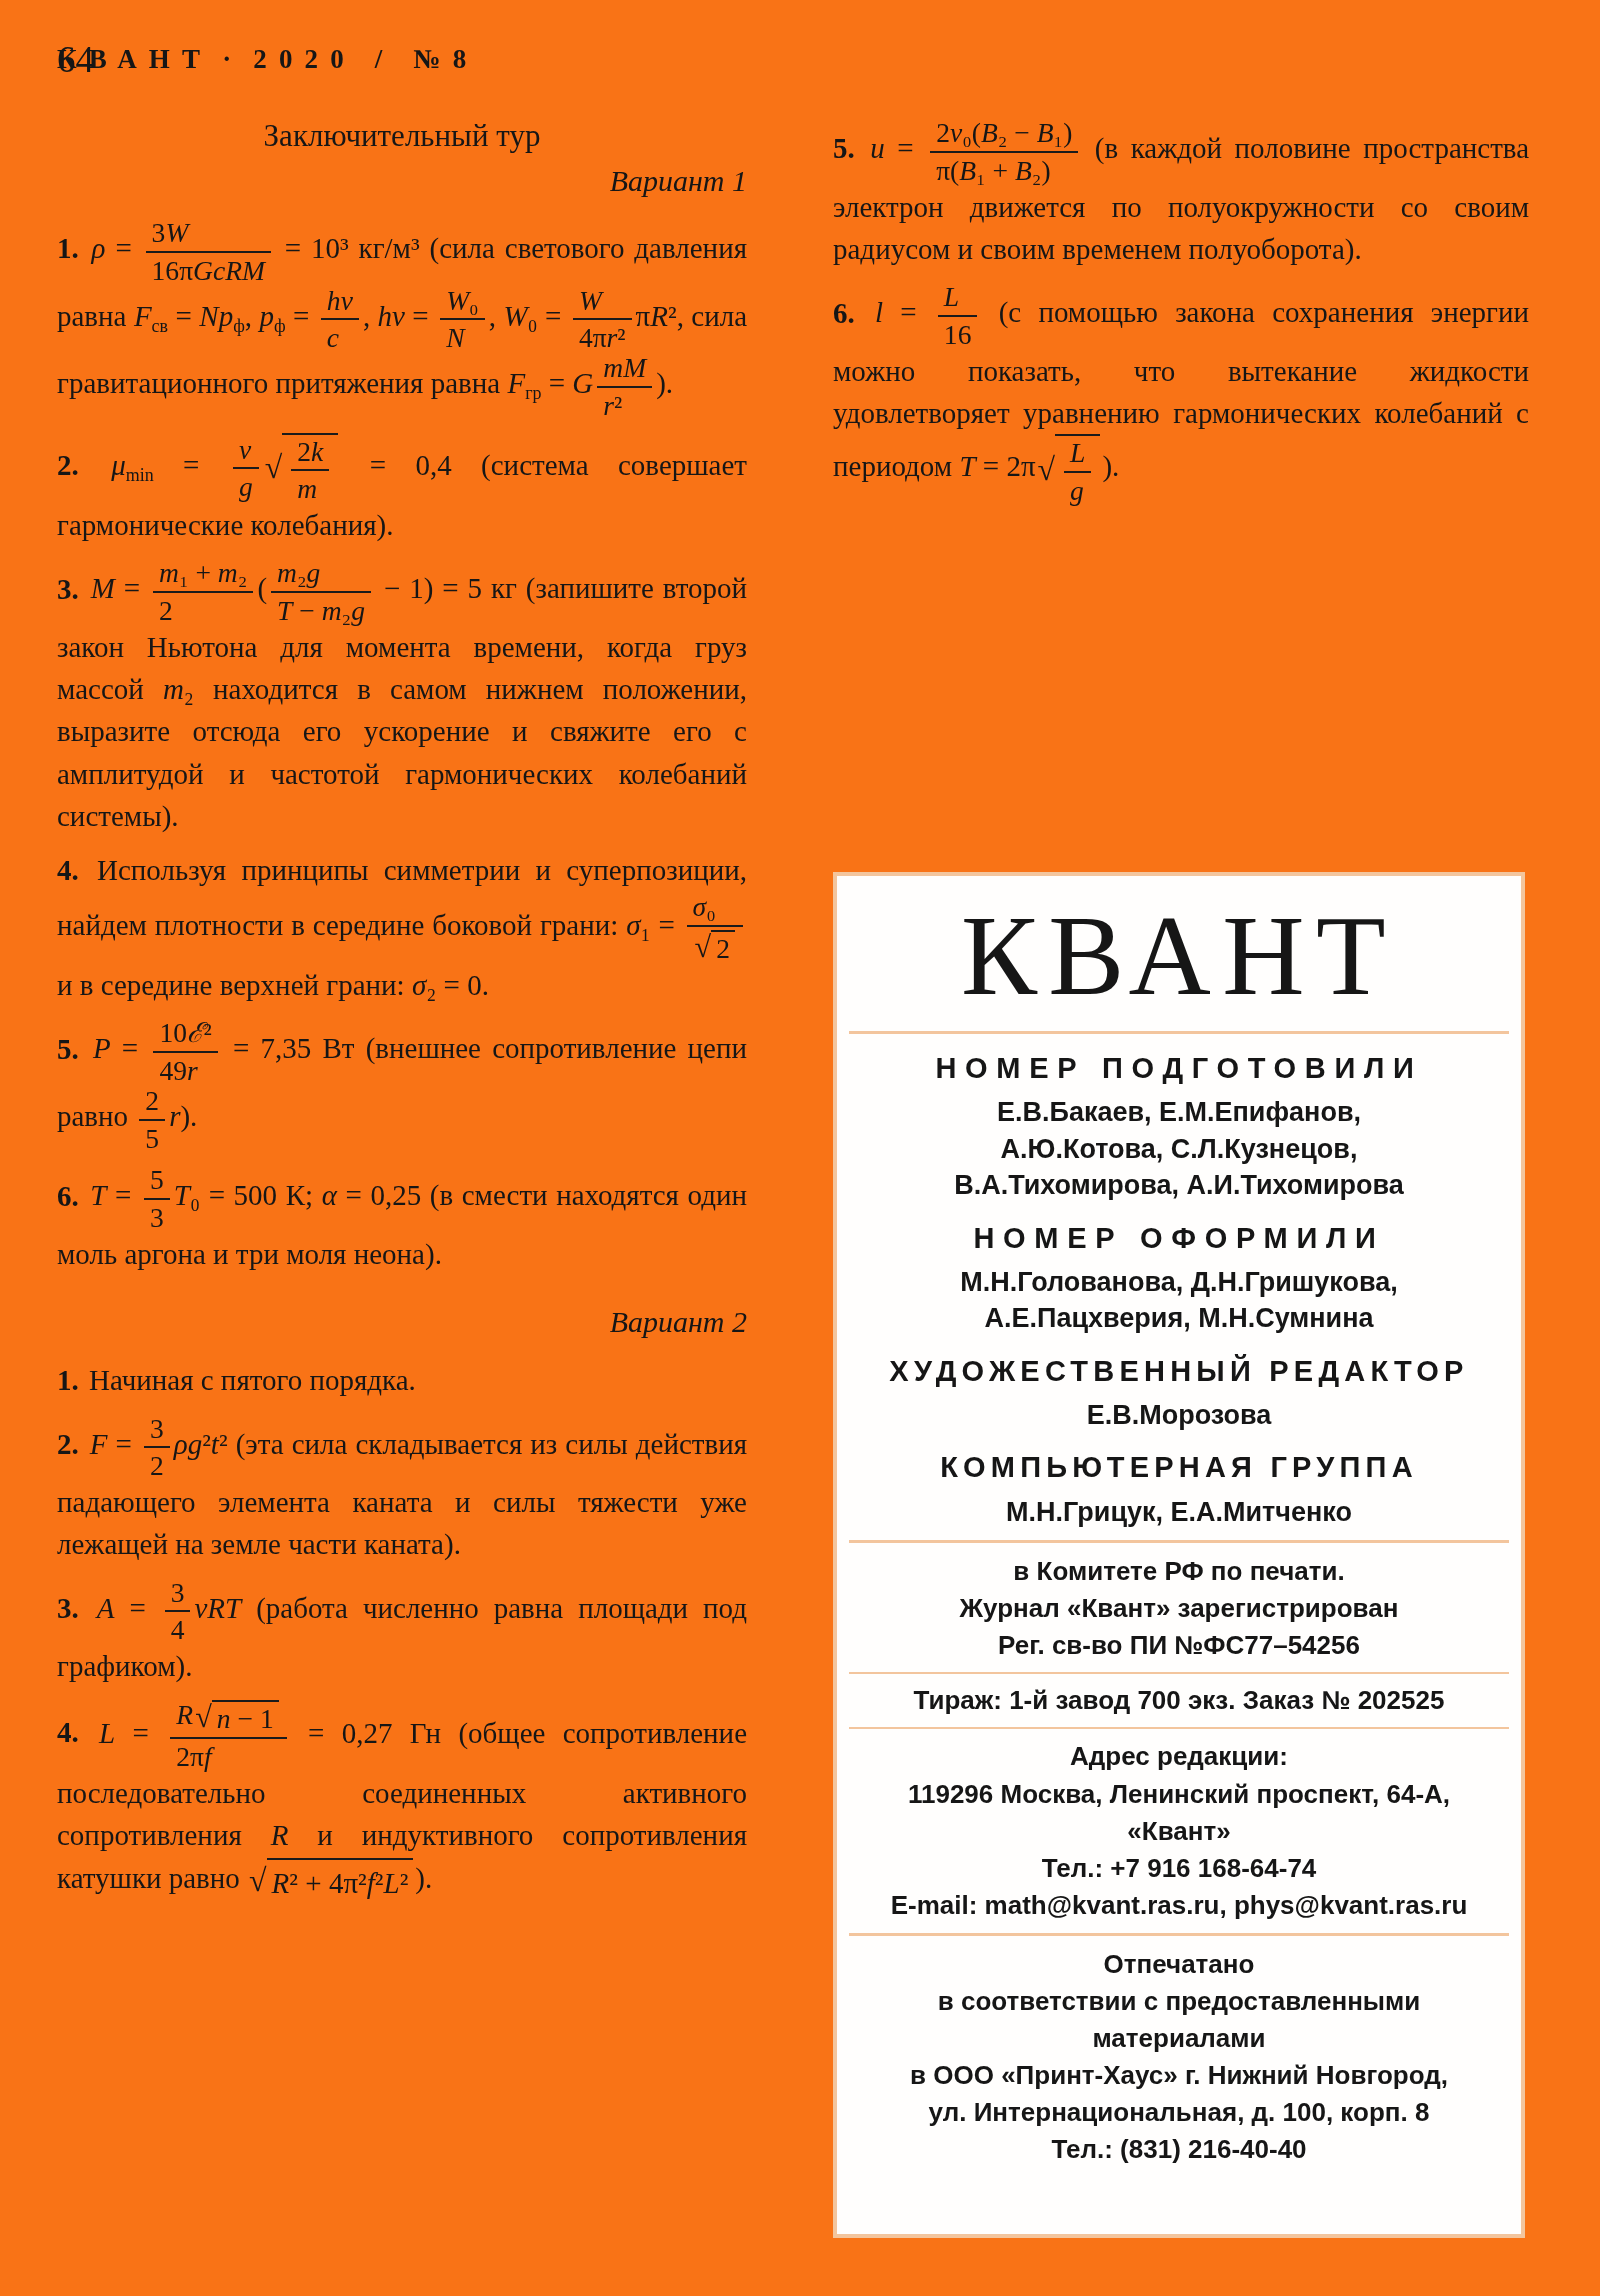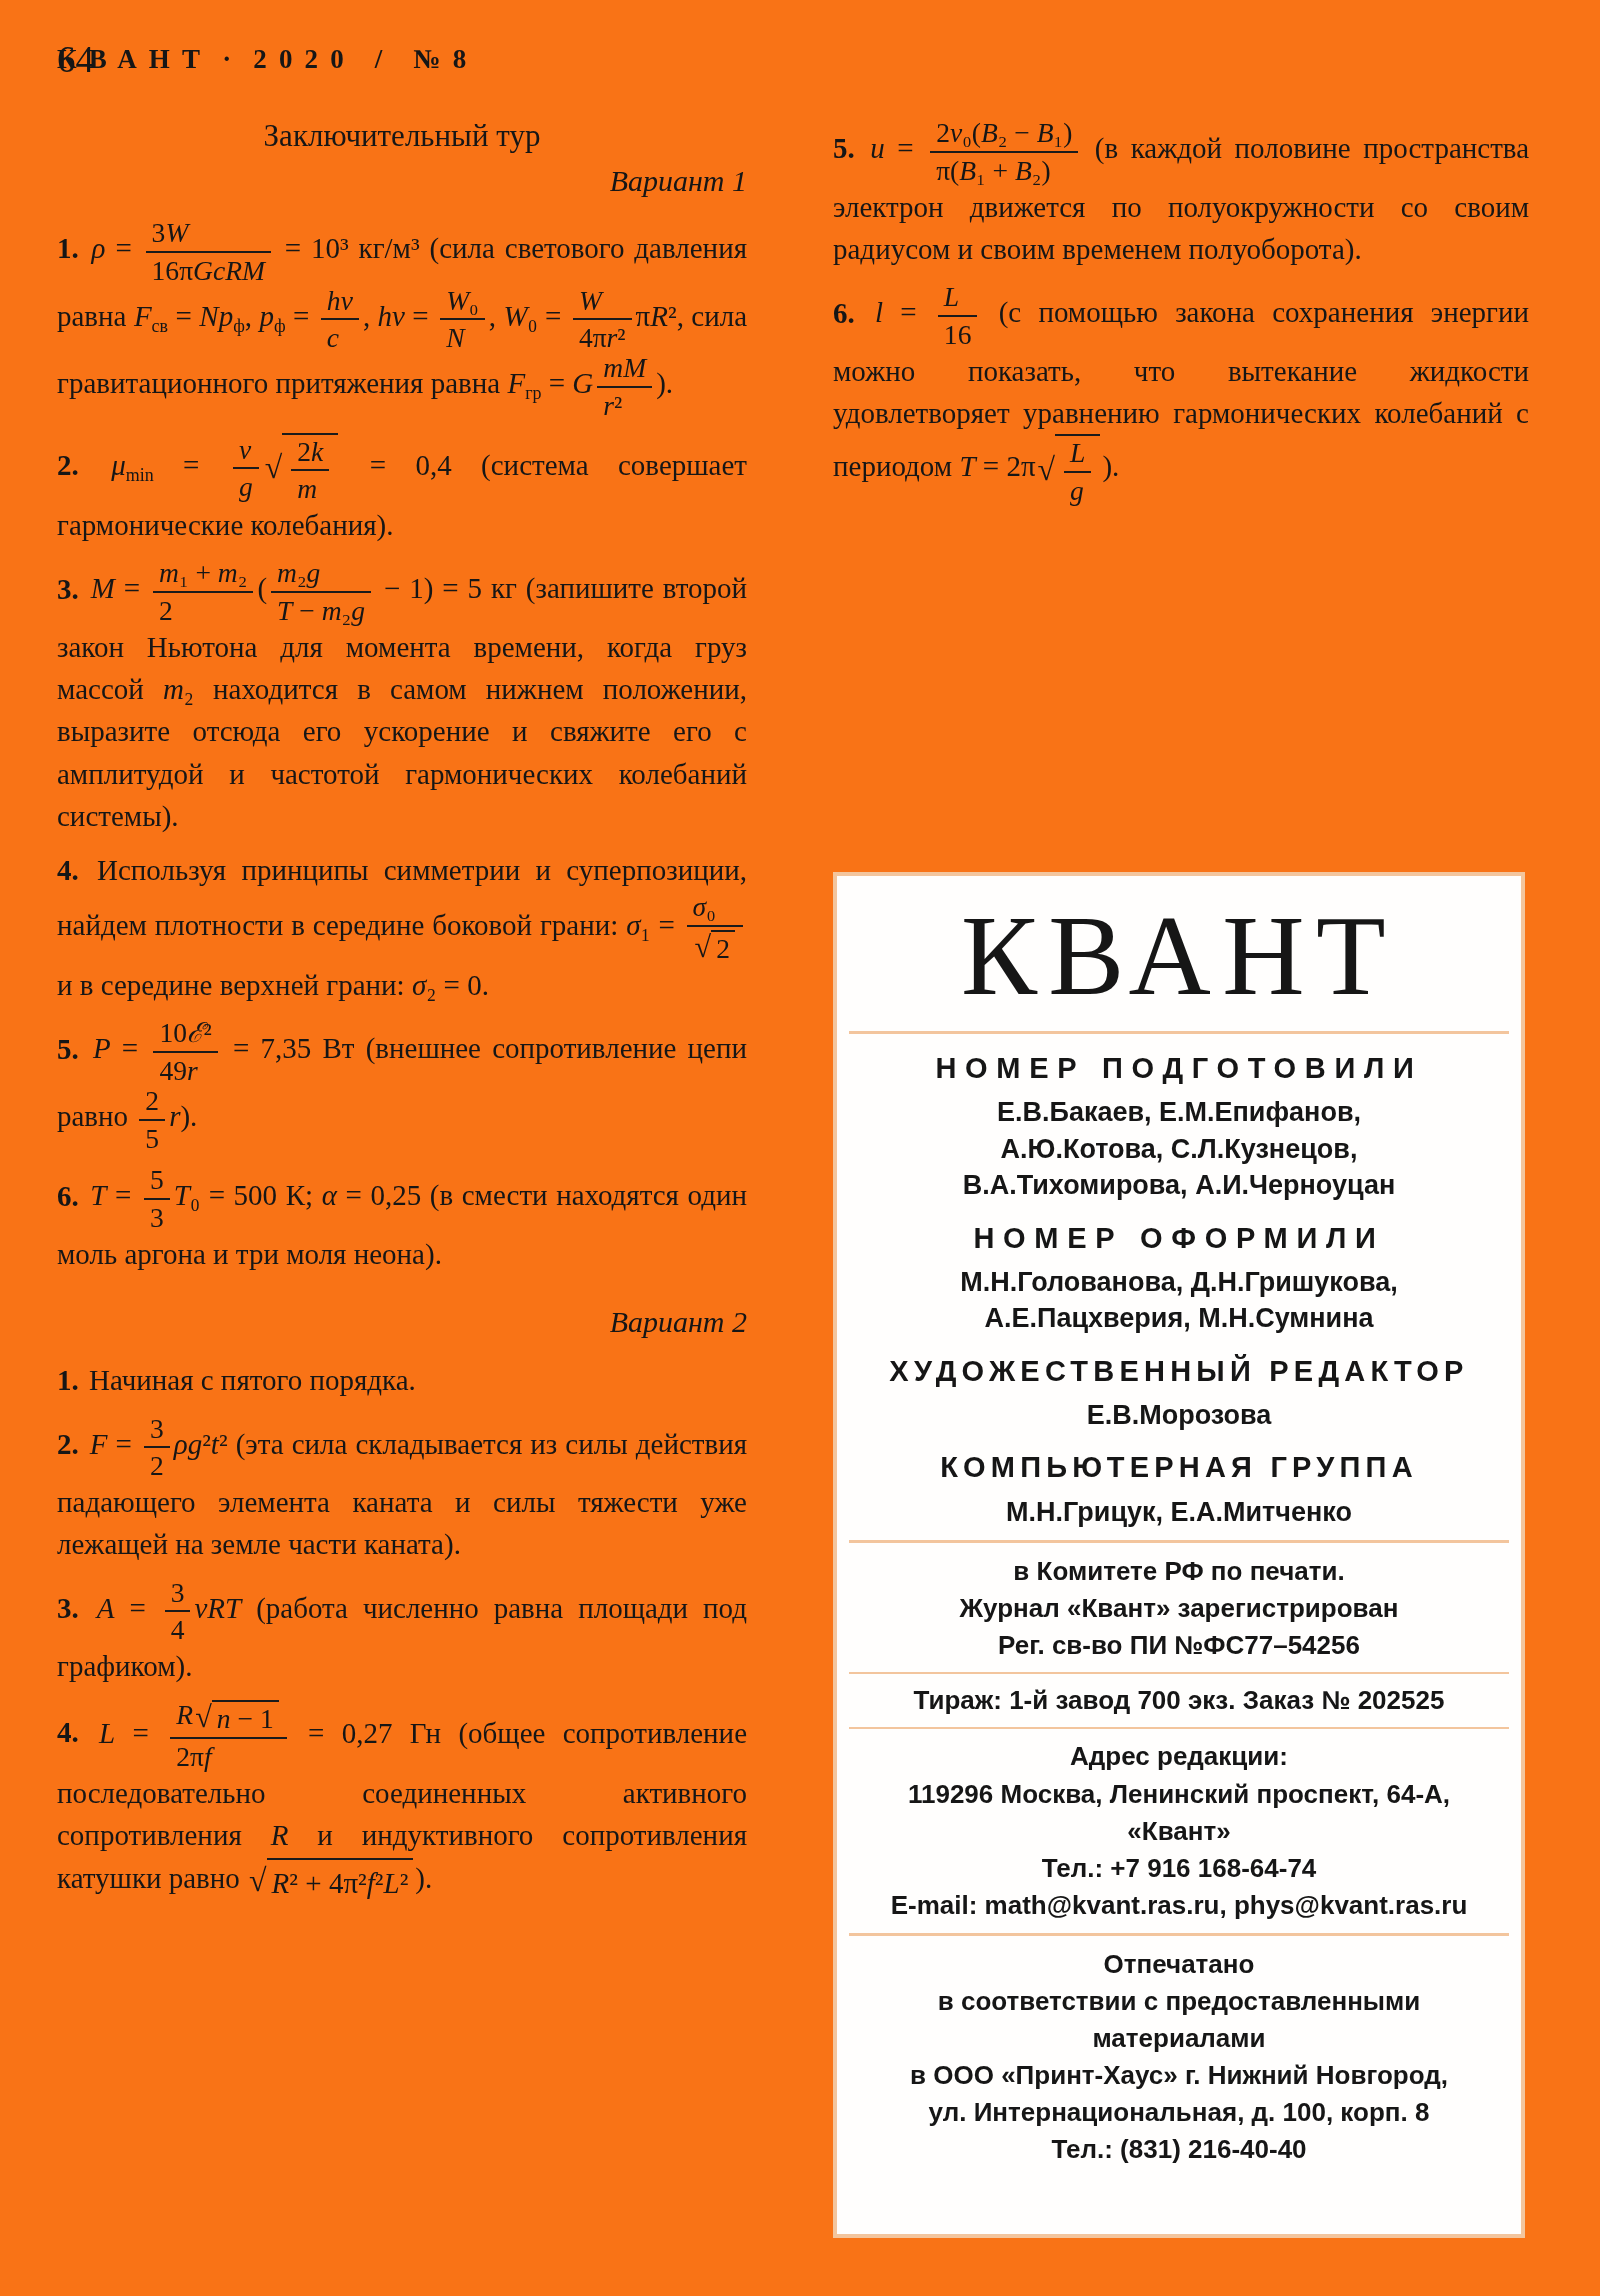--- a/index.html
+++ b/index.html
@@ -127,21 +127,21 @@
       </div>
   </div>
 
   <div class="kvant-box">
     <div class="kv-title">КВАНТ</div>
     <hr class="rule">
     <div class="box-h1">НОМЕР ПОДГОТОВИЛИ</div>
     <div class="names">
         <div class="bline">Е.В.Бакаев, Е.М.Епифанов,</div>
         <div class="bline">А.Ю.Котова, С.Л.Кузнецов,</div>
-        <div class="bline">В.А.Тихомирова, А.И.Черноуцан</div>
+        <div class="bline">В.А.Тихомирова, А.И.Тихомирова</div>
       </div>
     <div class="box-h1">НОМЕР ОФОРМИЛИ</div>
     <div class="names">
         <div class="bline">М.Н.Голованова, Д.Н.Гришукова,</div>
         <div class="bline">А.Е.Пацхверия, М.Н.Сумнина</div>
       </div>
     <div class="box-h1 narrow">ХУДОЖЕСТВЕННЫЙ РЕДАКТОР</div>
     <div class="names">
         <div class="bline">Е.В.Морозова</div>
       </div>

